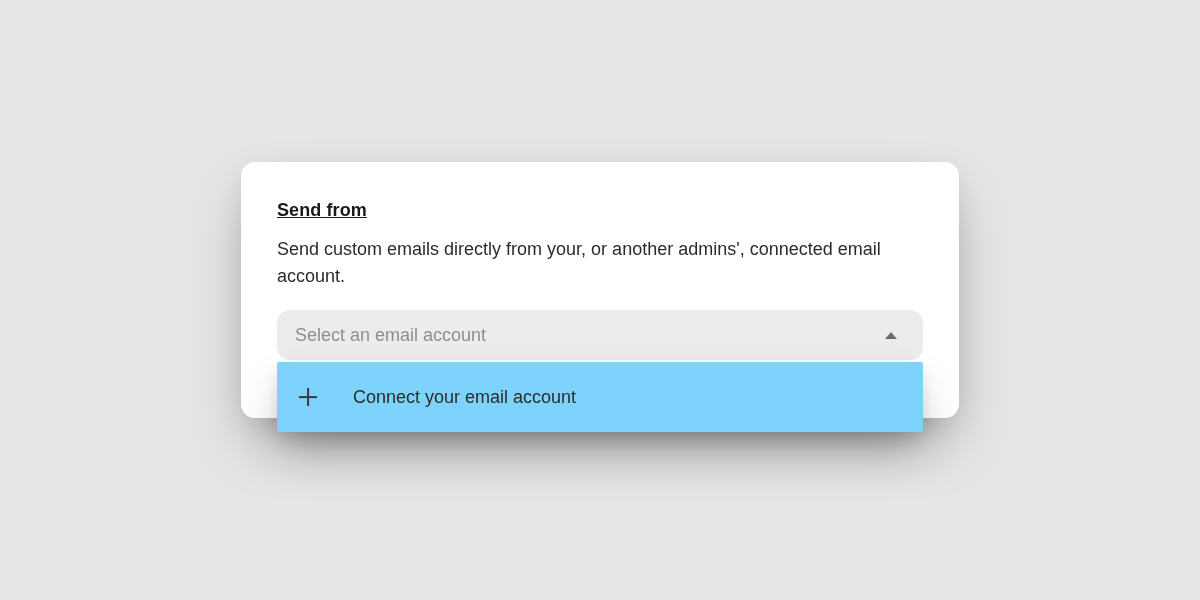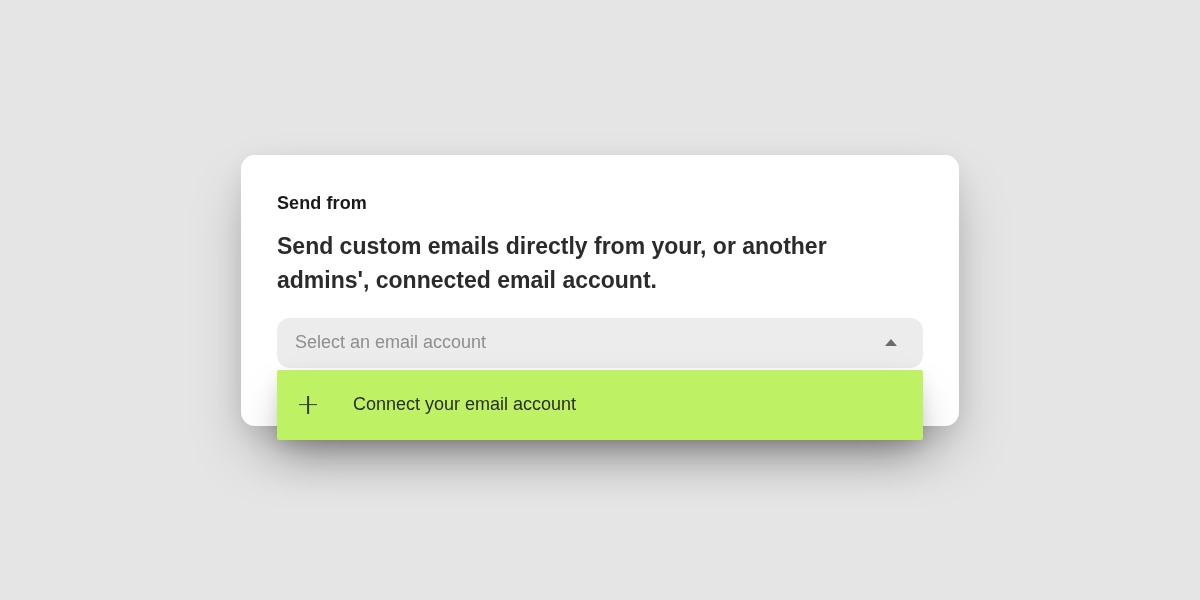--- a/index.html
+++ b/index.html
@@ -25,26 +25,27 @@
       box-shadow: 0 30px 60px -10px rgba(0,0,0,0.25), 0 10px 30px -5px rgba(0,0,0,0.12);
       position: relative;
       margin-top: -20px;
     }
     .card-title {
       font-size: 18px;
       font-weight: 700;
       color: #1a1a1a;
       letter-spacing: 0.1px;
       margin-bottom: 15px;
+      text-decoration: underline;
     }
     .card-description {
-      font-size: 23px;
+      font-size: 18px;
       line-height: 1.5;
       color: #2b2b2b;
-      font-weight: 700;
+      font-weight: 400;
       margin-bottom: 20px;
       max-width: 615px;
     }
     .select-wrapper {
       position: relative;
     }
     .select-input {
       width: 100%;
       height: 50px;
       background: #ececec;
@@ -67,21 +68,21 @@
       border-left: 6px solid transparent;
       border-right: 6px solid transparent;
       border-bottom: 7px solid #6b6b6b;
       margin-right: 8px;
     }
     .dropdown-panel {
       position: absolute;
       top: 52px;
       left: 0;
       right: 0;
-      background: #bef264;
+      background: #7dd3fc;
       border-radius: 2px;
       box-shadow: 0 22px 45px -8px rgba(0,0,0,0.28), 0 6px 18px -4px rgba(0,0,0,0.15);
       padding: 10px 0;
       z-index: 10;
     }
     .dropdown-item {
       display: flex;
       align-items: center;
       height: 50px;
       padding: 0 22px;

